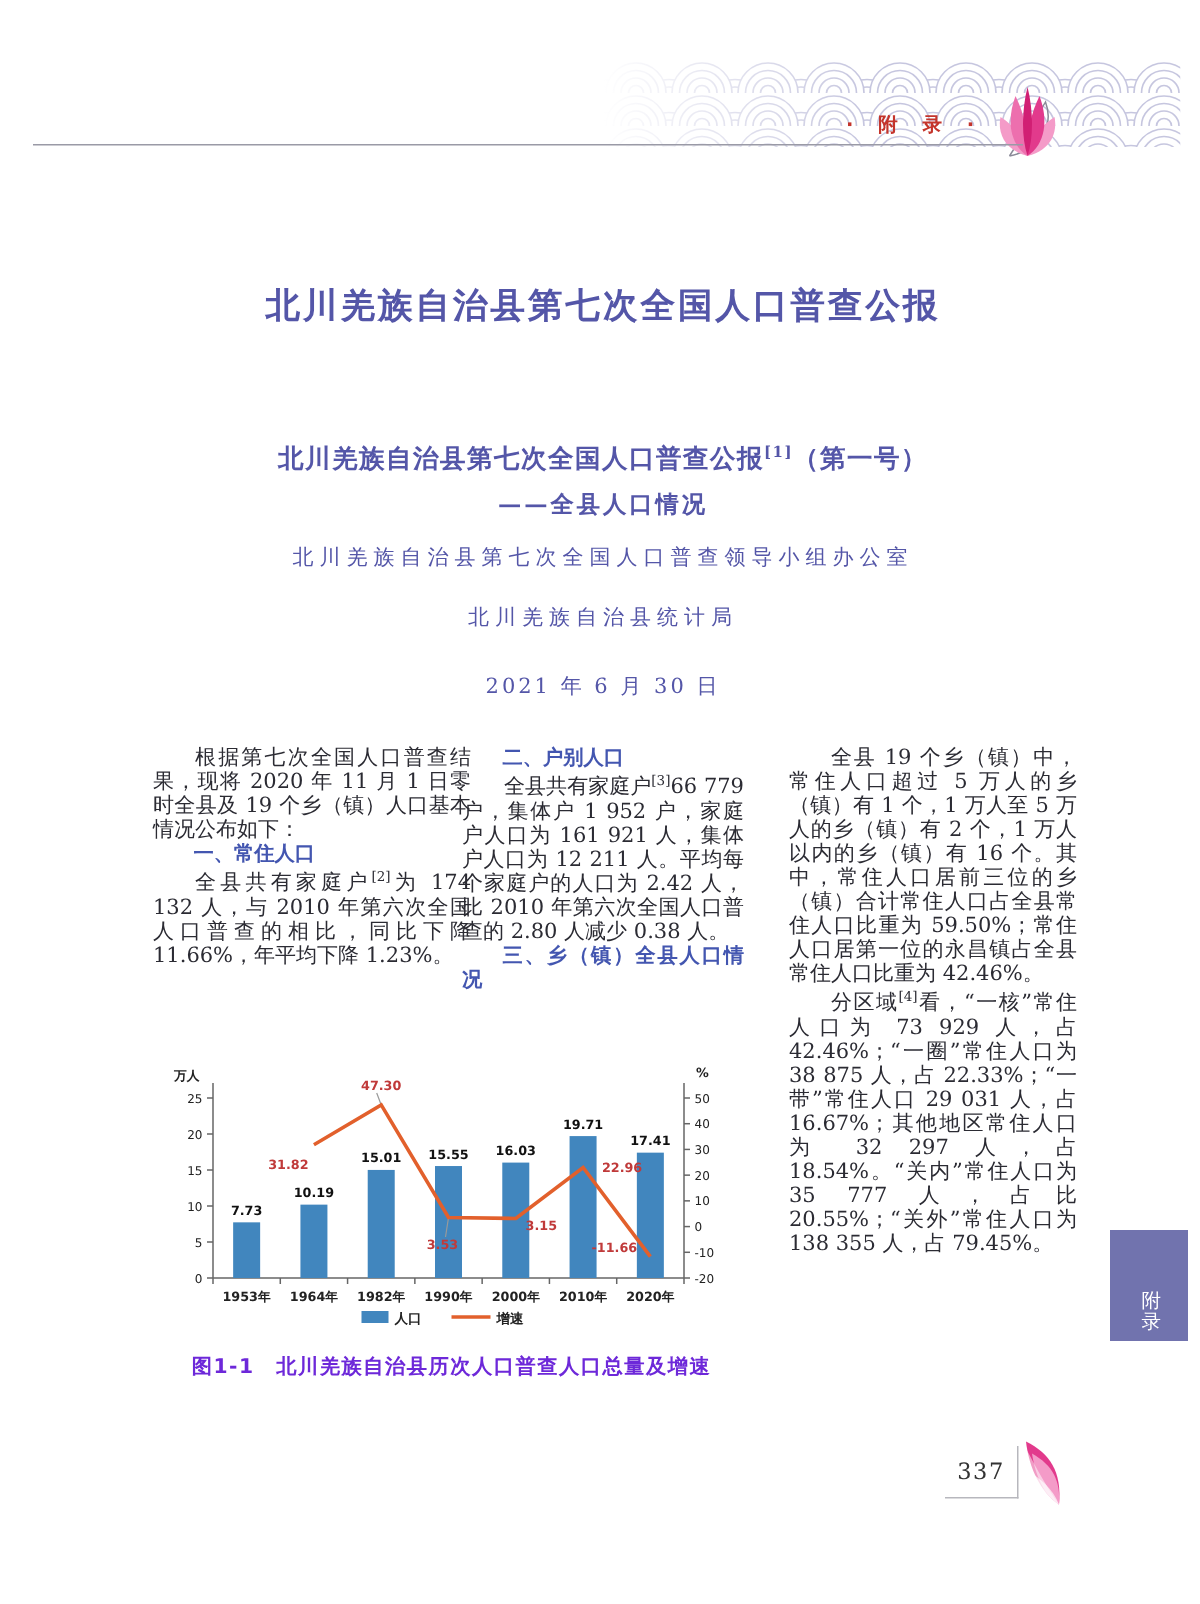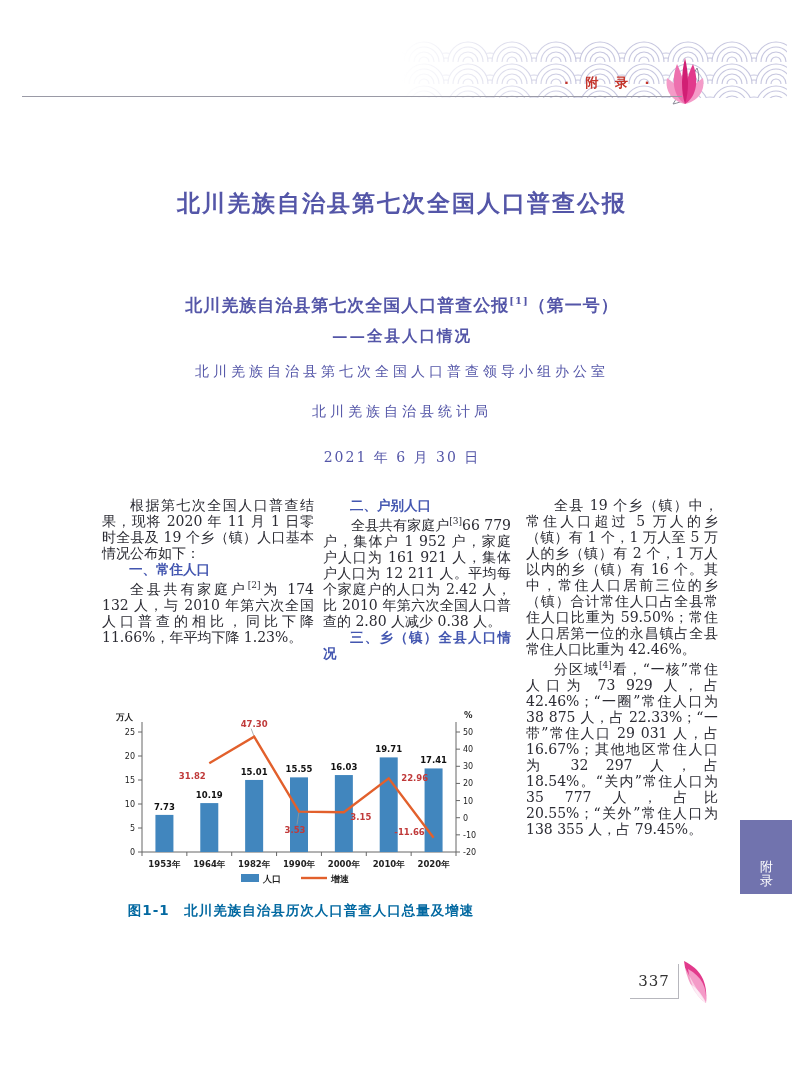--- a/index.html
+++ b/index.html
@@ -34,30 +34,30 @@
   .subtitle{position:absolute;top:294px;left:85px;width:630px;text-align:center;color:var(--c-title);}
   .sub-line1{font-size:17px;font-weight:700;letter-spacing:1px;}
   .sub-line1 sup{font-size:10px;}
   .sub-line2{font-size:15.5px;font-weight:700;margin-top:9px;letter-spacing:2px;}
   .org{font-size:14px;margin-top:16px;letter-spacing:4px;}
   .org.first{margin-top:22px;}
   .date{margin-top:28px;letter-spacing:2px;}
   
   .col{position:absolute;top:497px;font-size:14px;line-height:16px;text-align:justify;}
   .col1{left:100px;width:212px;}
-  .col2{left:321px;width:188px;}
+  .col2{left:306px;width:188px;}
   .col3{left:524px;width:192px;}
   .para{margin:0;text-indent:2em;}
   .sec-head{margin:0;text-indent:2em;font-weight:700;color:var(--c-heading);
     font-family:"DejaVu Sans","Liberation Sans",sans-serif;font-size:13.5px;}
   sup.fn{font-size:9px;}
   
   .chart-wrap{position:absolute;top:710px;left:98px;width:402px;}
   .chart-caption{
-    margin-top:8px;text-align:center;font-weight:700;font-size:13.5px;color:#0369a1;
+    margin-top:8px;text-align:center;font-weight:700;font-size:13.5px;color:#6d28d9;
     font-family:"DejaVu Sans","Liberation Sans",sans-serif;letter-spacing:1px;
   }
   .tk{font-size:8px;fill:#222;font-family:"DejaVu Sans","Liberation Sans",sans-serif;}
   .xt{font-size:8.5px;font-weight:700;fill:#222;font-family:"DejaVu Sans",sans-serif;}
   .bl{font-size:8.5px;font-weight:700;fill:#111;font-family:"DejaVu Sans",sans-serif;}
   .ll{font-size:8.5px;font-weight:700;fill:var(--c-line_label);font-family:"DejaVu Sans",sans-serif;}
   .axt{font-size:8.5px;font-weight:700;fill:#222;font-family:"DejaVu Sans",sans-serif;}
   .lg{font-size:9px;font-weight:700;fill:#222;font-family:"DejaVu Sans",sans-serif;}
   
   .side-tab{

